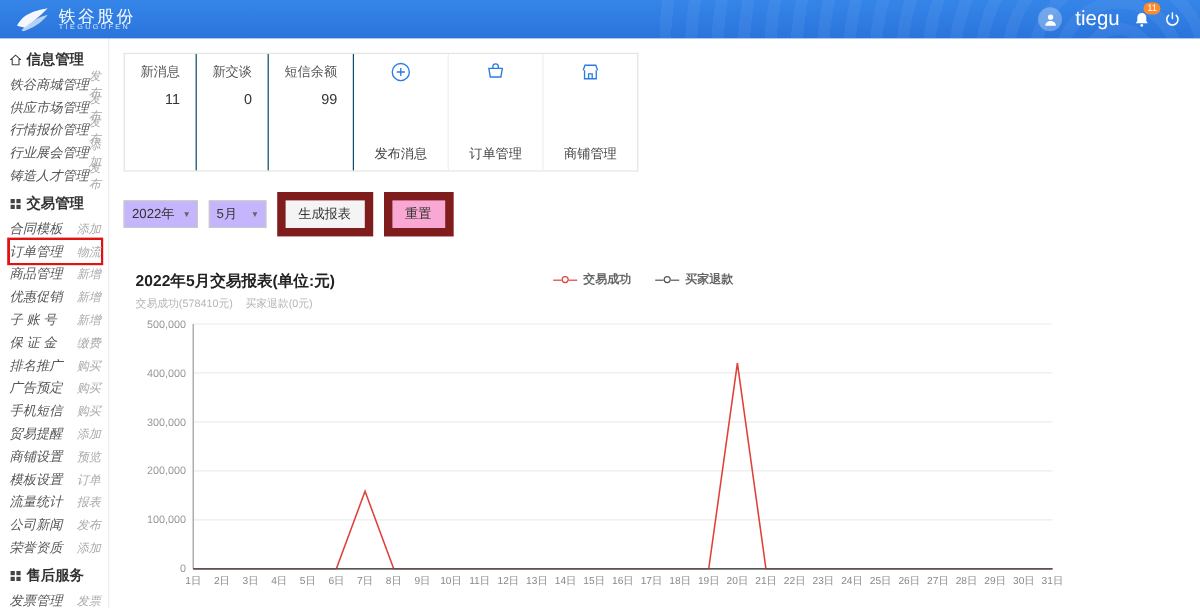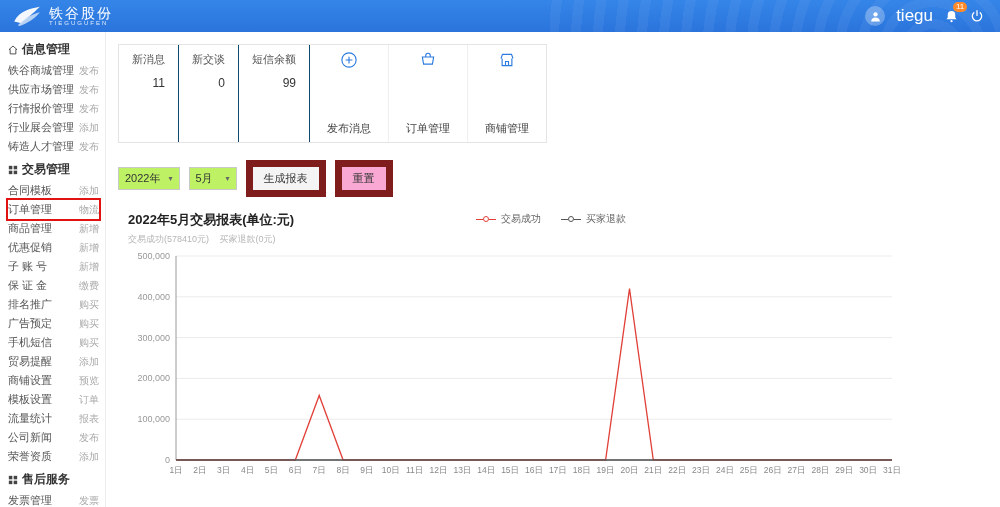--- a/index.html
+++ b/index.html
@@ -26,54 +26,54 @@
   .avatar svg { width:13px; height:13px; }
   .username { font-size:17px; cursor:pointer; }
   .bell-wrap { position:relative; cursor:pointer; }
   .bell-wrap svg { width:15px; height:15px; display:block; }
   .badge { position:absolute; top:-7px; left:9px; background:#ff8a2a; color:#fff; font-size:8px;
     line-height:10px; padding:0 3px; border-radius:7px; }
   .power { cursor:pointer; } .power svg { width:14px; height:14px; display:block; }
 
   
   .layout { display:flex; height:475px; }
-  .sidebar { width:106px; border-right:1px solid #ececec; padding:4px 6px 0 8px; overflow:hidden; background:#fff; }
+  .sidebar { width:91px; border-right:1px solid #ececec; padding:4px 6px 0 8px; overflow:hidden; background:#fff; }
   .sb-title { display:flex; align-items:center; gap:4px; font-size:12px; font-weight:bold; color:#333; padding:5px 0 3px; }
   .sb-title .sb-ic svg { width:10px; height:10px; display:block; }
-  .sb-item { display:flex; justify-content:space-between; align-items:center; height:19px; cursor:pointer; }
+  .sb-item { display:flex; justify-content:space-between; align-items:center; height:19px; cursor:pointer;font-style:italic; }
   .sb-item.annotated { box-shadow:0 0 0 2px #e01212; }
   .sb-label { font-size:11px; color:#555; white-space:nowrap; }
   .sb-action { font-size:10px; color:#aaa; }
 
   .main { flex:1; padding:12px 16px 0 12px; position:relative; }
 
   
   .stats-bar { display:flex; border:1px solid #e4e4e4; width:max-content; background:#fff; }
   .stat-cell { padding:7px 13px; text-align:right; border-right:1px solid #0c4a6e; cursor:pointer; min-width:46px; }
   .stat-label { font-size:11px; color:#555; margin-bottom:9px; white-space:nowrap; }
   .stat-value { font-size:12px; color:#333; }
   .action-cell { display:flex; flex-direction:column; align-items:center; justify-content:center; gap:4px;
     padding:6px 17px; border-right:1px solid #efefef; cursor:pointer; }
   .action-cell:last-child { border-right:none; }
   .action-ic svg { width:18px; height:18px; display:block; }
   .action-label { font-size:11px; color:#444; white-space:nowrap;margin-top:48px; }
 
   
   .filter-bar { display:flex; align-items:center; gap:9px; margin-top:17px; }
   .select { display:flex; align-items:center; justify-content:space-between; gap:8px; border:1px solid #c9c9c9;
-    background:#bef264; font-size:11px; color:#333; padding:3px 6px; min-width:60px; cursor:pointer; }
+    background:#c4b5fd; font-size:11px; color:#333; padding:3px 6px; min-width:60px; cursor:pointer; }
   .select .arrow { font-size:8px; color:#666; }
   .btn { font-size:11px; color:#333; border:7px solid #7f1d1d; background:#f4f4f4; padding:4px 11px; cursor:pointer; }
   .btn.reset { background:#f9a8d4; }
 
   
-  .chart-header { position:relative; margin-top:14px; padding-left:10px; }
+  .chart-header { position:relative; margin-top:28px; padding-left:10px; }
   .chart-title { font-size:13px; font-weight:bold; color:#222; }
   .legend { position:absolute; left:358px; top:1px; display:flex; gap:20px; align-items:center; }
-  .legend-item { display:flex; align-items:center; gap:0; cursor:pointer; }
+  .legend-item { display:flex; align-items:center; gap:0; cursor:pointer;font-weight:bold; }
   .lg-line { width:7px; height:1px; display:inline-block; }
   .lg-dot { width:6px; height:6px; border:1px solid; border-radius:50%; display:inline-block; background:#fff; }
   .lg-label { font-size:10px; margin-left:5px; }
   .chart-sub { font-size:9px; color:#b5b5b5; margin-top:4px; }
   .chart-sub span { margin-right:8px; }
   .chart-box svg { display:block; margin-top:0; }
 </style>
 </head>
 <body>
 

